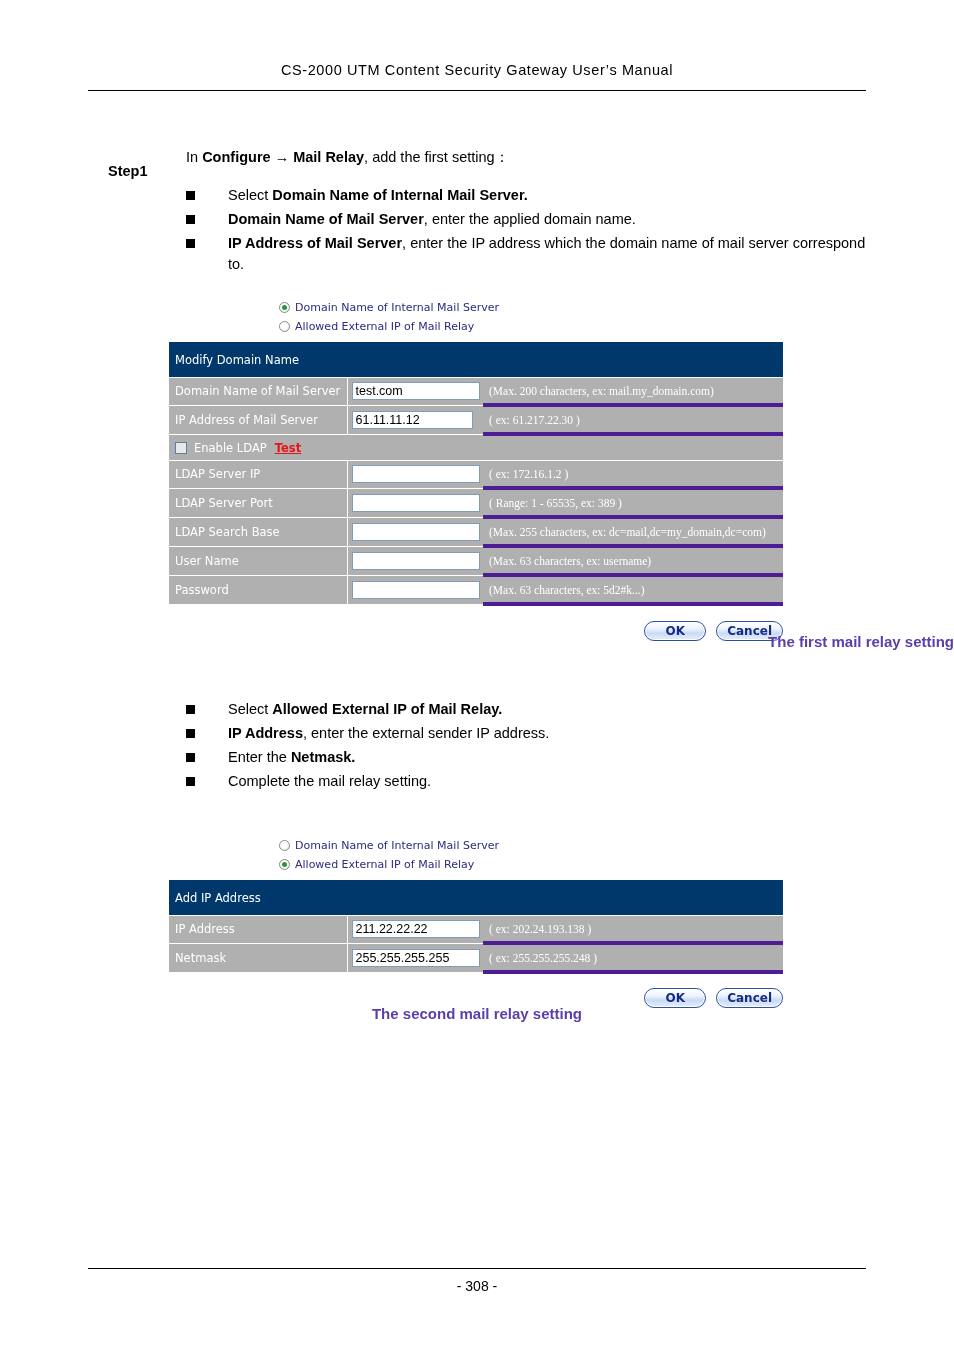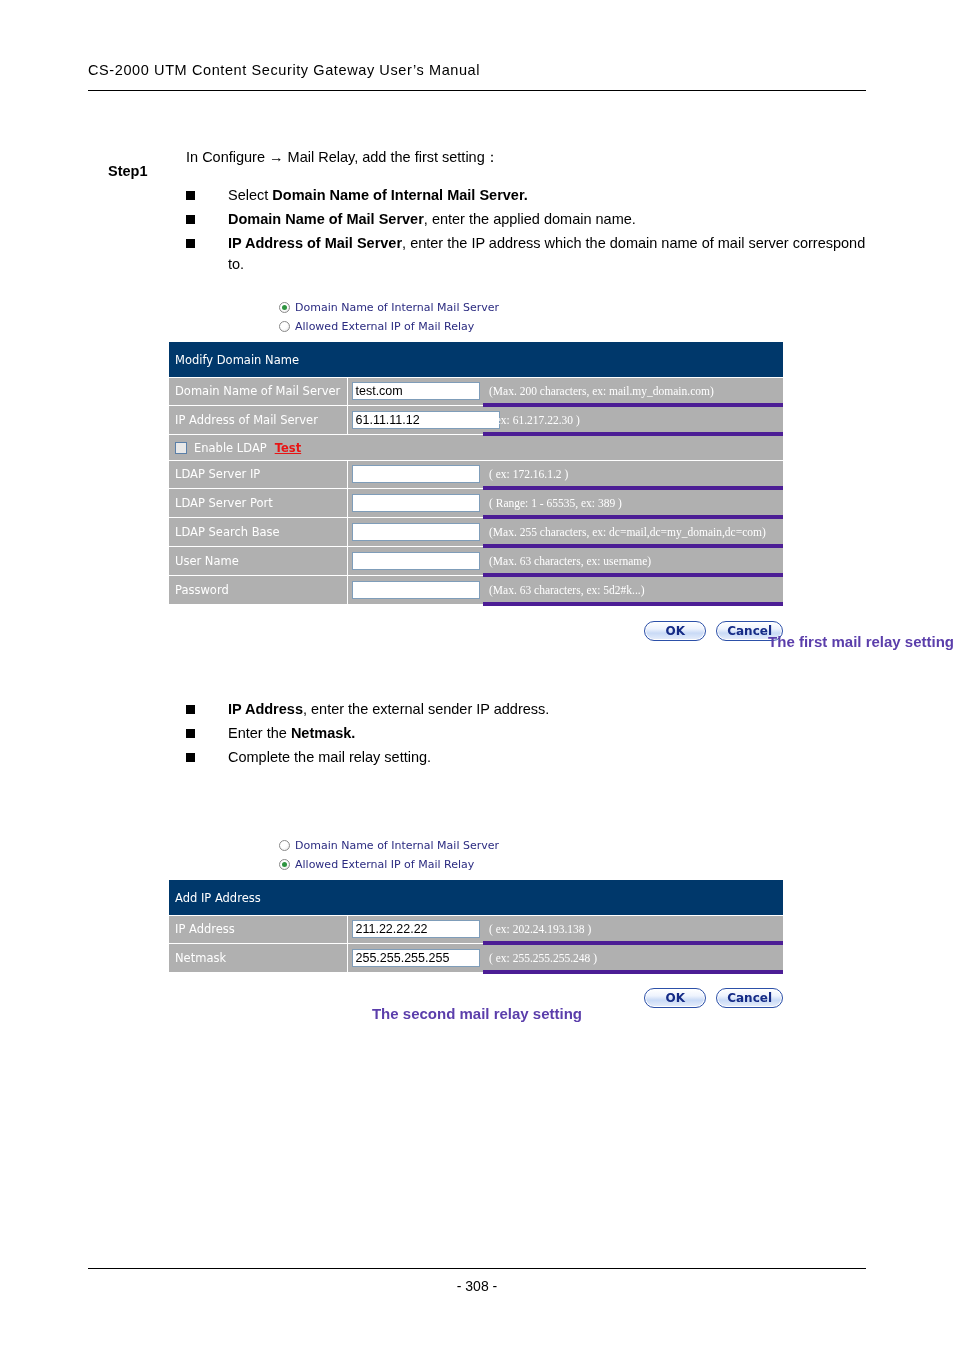--- a/index.html
+++ b/index.html
@@ -15,21 +15,21 @@
     color: #000000;
     overflow: hidden;
   }
 
   
   .page-header {
     position: absolute;
     left: 88px;
     top: 62px;
     width: 778px;
-    text-align: left;
+    text-align: center;
     font-size: 14.5px;
     letter-spacing: 0.6px;
     color: #000;
   }
   .header-rule {
     position: absolute;
     left: 88px;
     top: 90px;
     width: 778px;
     height: 0;
@@ -43,21 +43,21 @@
     width: 78px;
     flex: 0 0 78px;
     font-size: 14.5px;
     font-weight: bold;
     margin-top: 15px;
   }
   .step-intro {
     font-size: 14.5px;
     line-height: 1.35;
   }
-  .step-intro b { font-weight: normal; margin-top: 36px; }
+  .step-intro b { font-weight: bold; margin-top: 36px; }
   .bullets {
     margin: 6px 0 0 0;
     padding: 0;
     list-style: none;
   }
   .bullets li {
     display: flex;
     align-items: flex-start;
     font-size: 14.5px;
     line-height: 1.45;
@@ -301,21 +301,21 @@
         <td class="cell-label">Domain Name of Mail Server</td>
         <td class="cell-field">
           <span class="tf" style="width:128px;">test.com</span>
         </td>
         <td class="cell-hint">(Max. 200 characters, ex: mail.my_domain.com)</td>
       </tr>
 
       <tr>
         <td class="cell-label">IP Address of Mail Server</td>
         <td class="cell-field">
-          <span class="tf" style="width:148px;">61.11.11.12</span>
+          <span class="tf" style="width:121px;">61.11.11.12</span>
         </td>
         <td class="cell-hint">( ex: 61.217.22.30 )</td>
       </tr>
 
       <tr>
         <td class="cell-ldap" colspan="3">
           <span class="ldap-wrap">
             <span class="chk"></span>
             <span class="ldap-label">Enable LDAP</span>
             <span class="test-link">Test</span>
@@ -368,20 +368,24 @@
   <div class="btn-row" style="justify-content:flex-end; margin-top:15px;">
     <div class="btn">OK</div>
     <div class="btn">Cancel</div>
   </div>
 </div>
 
 <div class="caption" style="left:0; top:633px; width:954px; text-align:right;">The first mail relay setting</div>
 
 <div class="step-block" style="left:108px; top:693px; width:760px;">
   <ul class="bullets" style="margin-left:78px;">
+    <li>
+      <span class="bullet-mark"></span>
+      <span class="bullet-text"><span>Select </span><b>Allowed External IP of Mail Relay.</b><span></span></span>
+    </li>
     <li>
       <span class="bullet-mark"></span>
       <span class="bullet-text"><span></span><b>IP Address</b><span>, enter the external sender IP address.</span></span>
     </li>
     <li>
       <span class="bullet-mark"></span>
       <span class="bullet-text"><span>Enter the </span><b>Netmask.</b><span></span></span>
     </li>
     <li>
       <span class="bullet-mark"></span>

